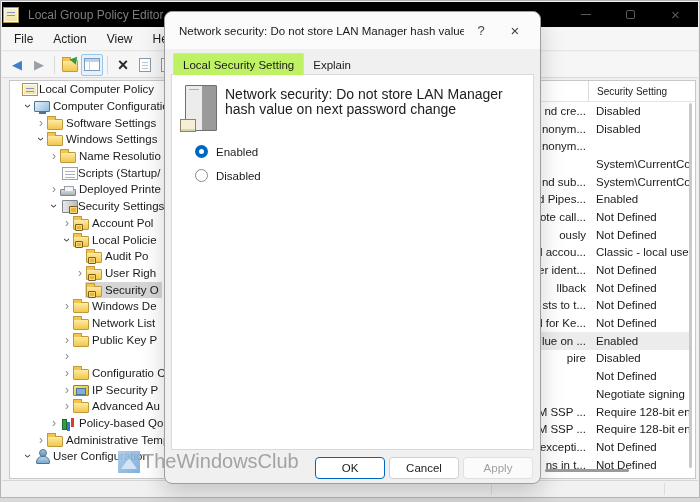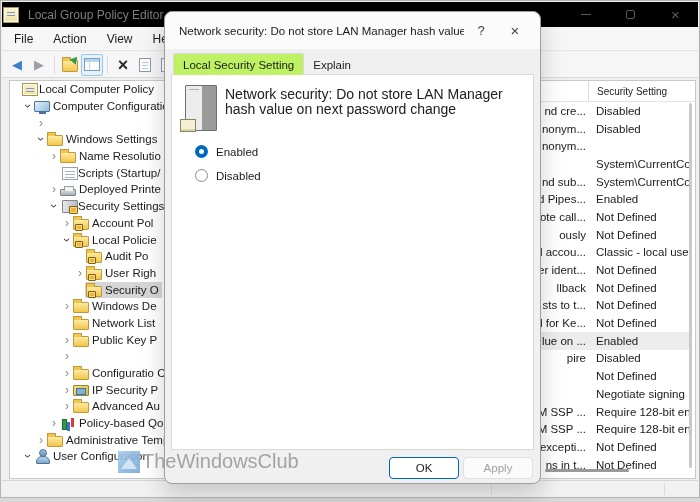--- a/index.html
+++ b/index.html
@@ -233,20 +233,24 @@
       </div>
       <div class="trow" style="padding-left: 13px;">
         <span class="chev open"></span>
         <span class="tcontent">
           <span class="ticon ic-computer"></span>
           <span class="tlabel">Computer Configuratio</span>
         </span>
       </div>
       <div class="trow" style="padding-left: 26px;">
         <span class="chev closed"></span>
+        <span class="tcontent">
+          <span class="ticon ic-folder"></span>
+          <span class="tlabel">Software Settings</span>
+        </span>
       </div>
       <div class="trow" style="padding-left: 26px;">
         <span class="chev open"></span>
         <span class="tcontent">
           <span class="ticon ic-folder"></span>
           <span class="tlabel">Windows Settings</span>
         </span>
       </div>
       <div class="trow" style="padding-left: 39px;">
         <span class="chev closed"></span>
@@ -498,20 +502,21 @@
         <span class="radio checked"></span>
         <span class="radio-label">Enabled</span>
       </div>
       <div class="radio-row" style="top:94px">
         <span class="radio"></span>
         <span class="radio-label">Disabled</span>
       </div>
     </div>
     <div class="dlg-buttons">
       <span class="btn default">OK</span>
+      <span class="btn">Cancel</span>
       <span class="btn disabled">Apply</span>
     </div>
   </div>
 
   <div class="watermark">
     <span class="wm-logo"></span>
     <span class="wm-text">TheWindowsClub</span>
   </div>
 
 </div>

